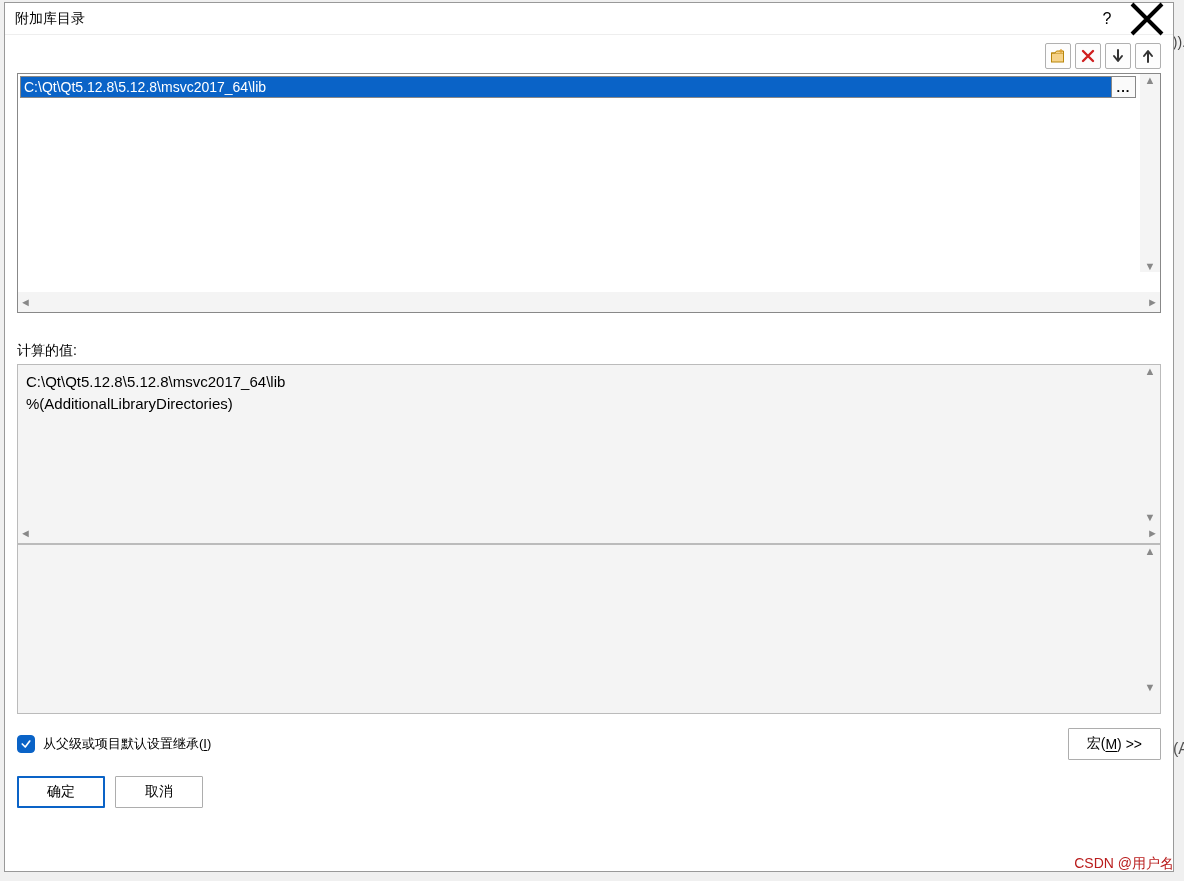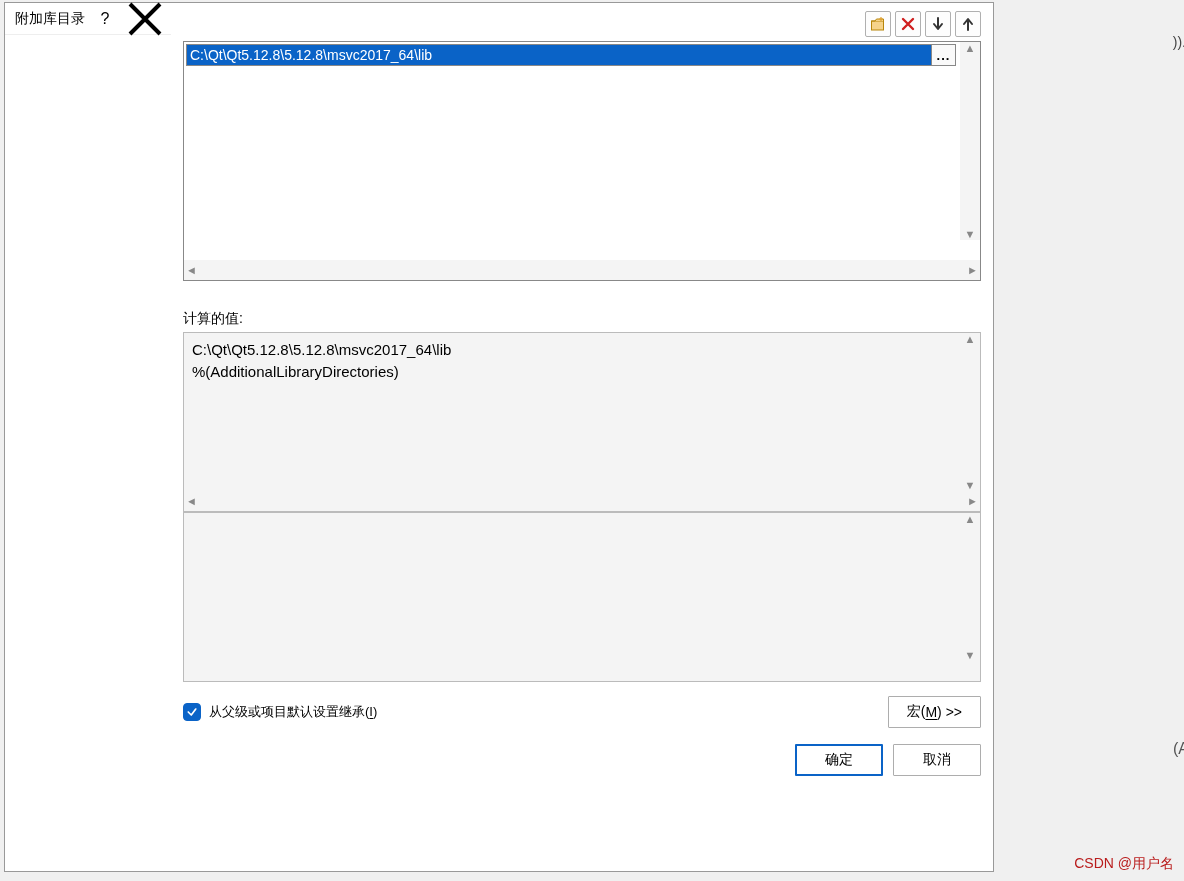--- a/index.html
+++ b/index.html
@@ -9,25 +9,25 @@
       background: #f0f0f0;
       width: 1184px;
       height: 881px;
       overflow: hidden;
       position: relative;
       color: #000;
     }
     .dialog {
       position: absolute;
       left: 4px; top: 2px;
-      width: 990px; height: 870px;
+      width: 1170px; height: 870px;
       background: #fff;
       border: 1px solid #999;
       display: flex;
-      flex-direction: row;
+      flex-direction: column;
     }
     .titlebar {
       height: 32px;
       display: flex;
       align-items: center;
       padding: 0 6px 0 10px;
       font-size: 14px;
       border-bottom: 1px solid #eee;
     }
     .titlebar .title { flex: 1; }
@@ -126,21 +126,21 @@
       border:1px solid #adadad;
       background:#fff;
       height:32px;
       padding:0 18px;
       font-size:14px;
       display:flex; align-items:center; justify-content:center;
       border-radius:1px;
     }
     .macro-btn{min-width:90px;}
     .btn-row{
-      display:flex; justify-content:flex-end; gap:10px;
+      display:flex; justify-content:flex-start; gap:10px;
       padding:6px 0 10px 0;
     }
     .dlg-btn{min-width:88px;}
     .dlg-btn.primary{ border:2px solid #0a63c7;}
     .underline{ text-decoration: underline; text-underline-offset:2px;}
     .behind-text{
       position:absolute; right:-2px; top:34px; font-size:14px; color:#444;
     }
     .behind-text2{
       position:absolute; right:-5px; top:740px; font-size:16px; color:#555;

